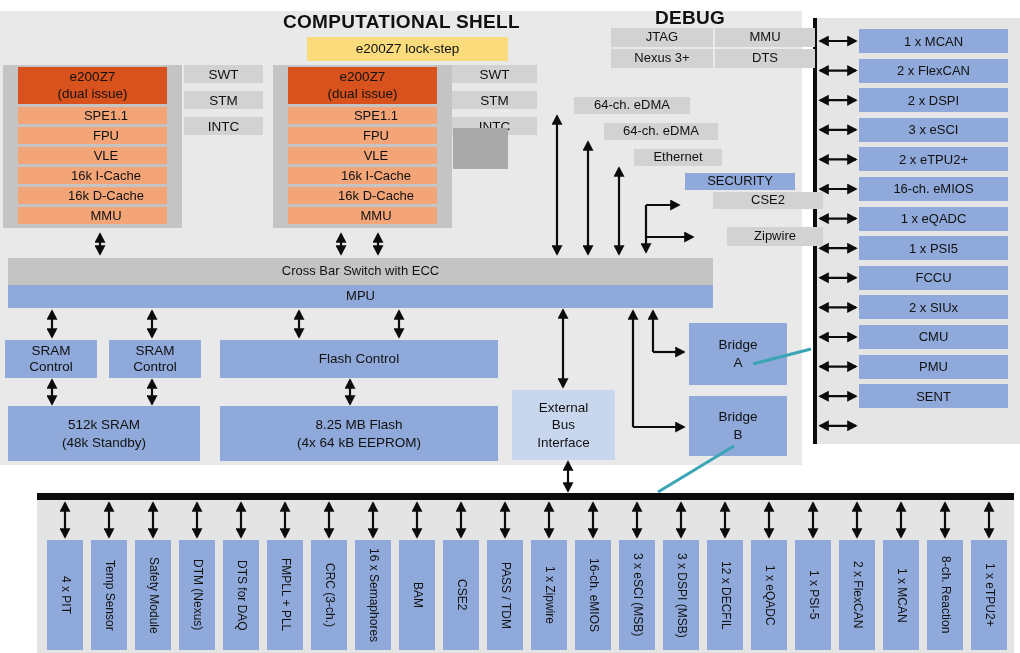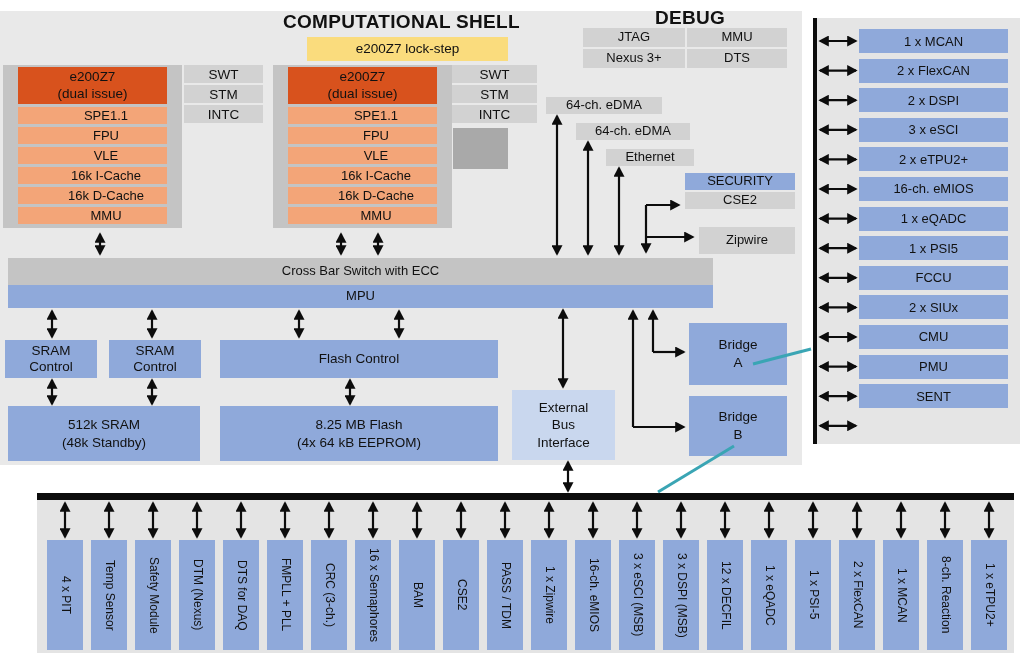--- a/index.html
+++ b/index.html
@@ -1,30 +1,30 @@
 <!DOCTYPE html>
 <html><head>
 <meta charset="utf-8">
 <style>
   html,body{margin:0;padding:0;background:#fff;font-family:"Liberation Sans",sans-serif;color:#111;}
   #canvas{position:relative;width:1020px;height:653px;background:#fff;overflow:hidden;}
   .abs{position:absolute;}
   .panel{position:absolute;background:#e9e9e9;}
   .box{position:absolute;display:flex;flex-direction:column;align-items:center;justify-content:center;
        text-align:center;font-size:13px;line-height:1.15;box-sizing:border-box;}
-  .gray{background:#d2d2d2;}
+  .gray{background:#d2d2d2;margin-left:28px;}
   .blue{background:#8fa9da;}
   .title{position:absolute;font-weight:bold;font-size:19px;letter-spacing:.3px;white-space:nowrap;}
   .core-wrap{position:absolute;width:179px;height:163px;background:#c4c4c4;box-sizing:border-box;
              padding:2px 15px 0 15px;display:flex;flex-direction:column;gap:3px;}
   .core-head{background:#d8521d;height:37px;flex:none;display:flex;flex-direction:column;
              align-items:center;justify-content:center;font-size:13.5px;line-height:1.25;}
   .core-row{background:#f3a578;height:17px;flex:none;display:flex;align-items:center;
             justify-content:center;font-size:13px;padding-left:27px;}
-  .side-stack{position:absolute;display:flex;flex-direction:column;gap:2px;}
+  .side-stack{position:absolute;display:flex;flex-direction:column;gap:8px;}
   .side-box{height:18px;background:#d2d2d2;display:flex;align-items:center;justify-content:center;
             font-size:13.5px;flex:none;}
   #right-items{position:absolute;left:859px;top:29px;width:149px;display:flex;flex-direction:column;gap:5.6px;}
   .right-item{height:24px;background:#8fa9da;display:flex;align-items:center;justify-content:center;
               font-size:13px;flex:none;}
   #bottom-items{position:absolute;left:47px;top:540px;display:flex;flex-direction:row;gap:8px;}
   .bottom-item{width:36px;height:110px;background:#8fa9da;flex:none;display:flex;align-items:center;
                justify-content:center;writing-mode:vertical-rl;font-size:12px;line-height:1.1;text-align:center;}
   .bar{position:absolute;background:#0c0c0c;}
   svg#connectors{position:absolute;left:0;top:0;pointer-events:none;}
@@ -75,21 +75,21 @@
   <div class="box gray" style="left:687px;top:28px;width:100px;height:19px;">MMU</div>
   <div class="box gray" style="left:583px;top:49px;width:102px;height:19px;">Nexus 3+</div>
   <div class="box gray" style="left:687px;top:49px;width:100px;height:19px;">DTS</div>
 
   <div class="box gray" style="left:546px;top:97px;width:116px;height:17px;">64-ch. eDMA</div>
   <div class="box gray" style="left:576px;top:123px;width:114px;height:17px;">64-ch. eDMA</div>
   <div class="box gray" style="left:606px;top:149px;width:88px;height:17px;">Ethernet</div>
 
   <div class="box blue" style="left:685px;top:173px;width:110px;height:17px;">SECURITY</div>
   <div class="box gray" style="left:685px;top:192px;width:110px;height:17px;">CSE2</div>
-  <div class="box gray" style="left:699px;top:227px;width:96px;height:27px;">Zipwire</div>
+  <div class="box gray" style="left:699px;top:227px;width:96px;height:19px;">Zipwire</div>
 
   <div class="box" style="left:8px;top:258px;width:705px;height:27px;background:#c4c4c4;">Cross Bar Switch with ECC</div>
   <div class="box blue" style="left:8px;top:285px;width:705px;height:23px;">MPU</div>
 
   <div class="box blue" style="left:5px;top:340px;width:92px;height:38px;font-size:13.5px;">
     <div>SRAM</div>
     <div>Control</div>
   </div>
   <div class="box blue" style="left:109px;top:340px;width:92px;height:38px;font-size:13.5px;">
     <div>SRAM</div>

